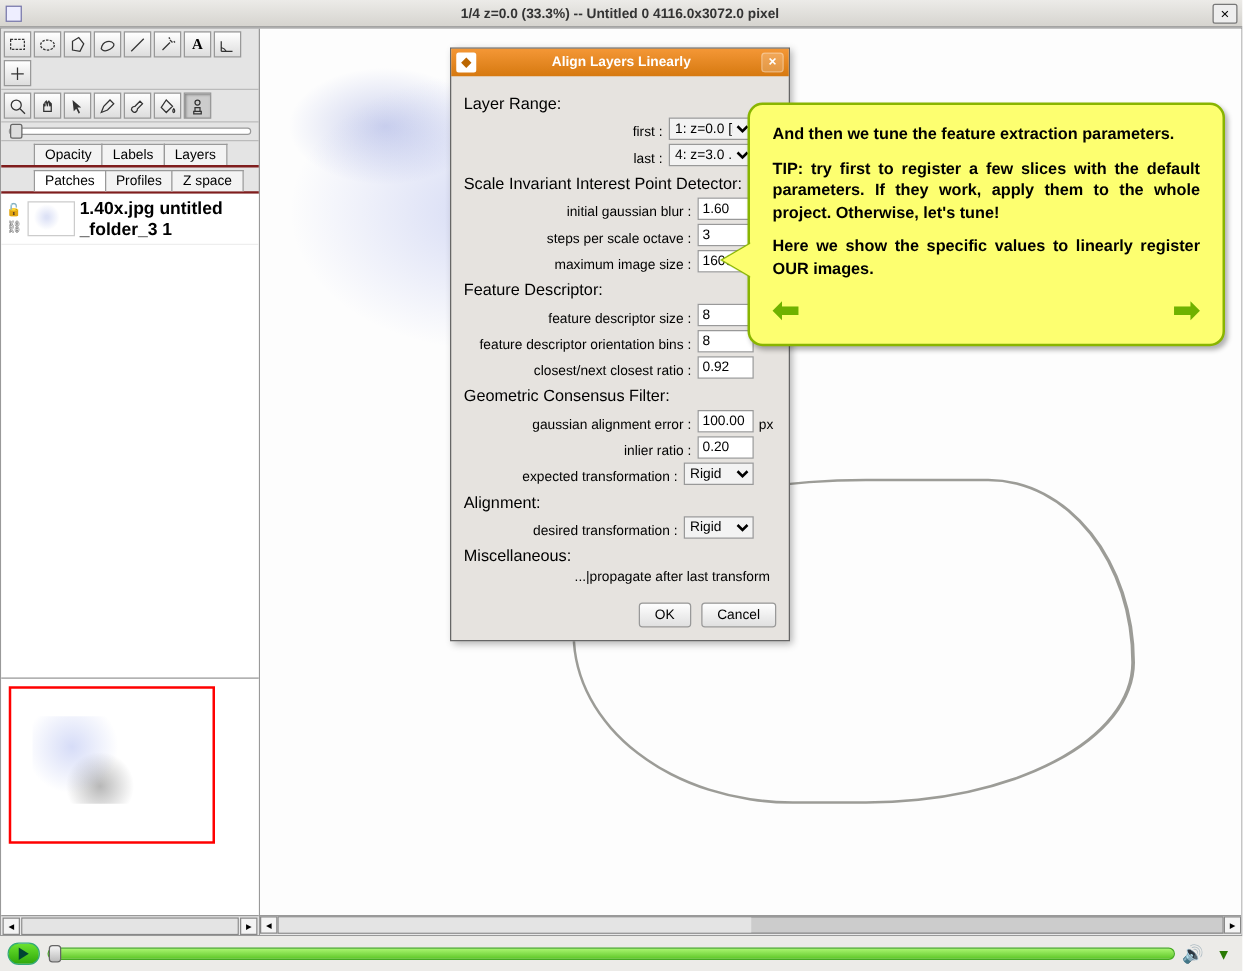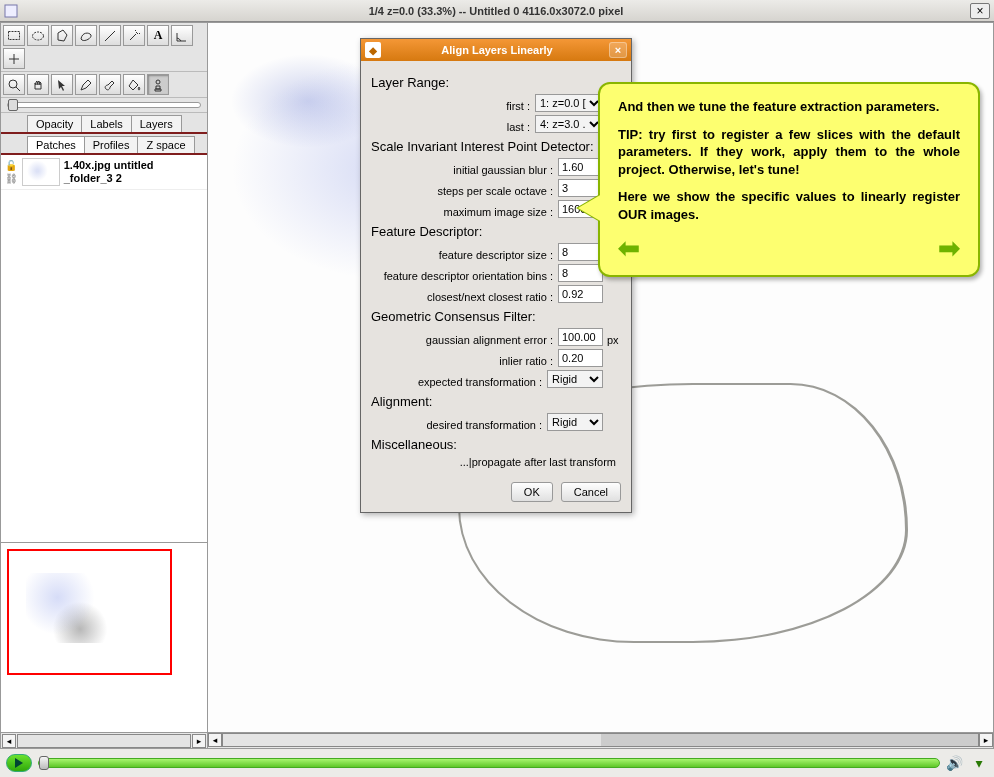--- a/index.html
+++ b/index.html
@@ -29,21 +29,21 @@
 
 
 .tab-row { display:flex; border-bottom:2px solid #7f1d1d; font-size:11px;padding-left:26px; }
 .tab { padding:2px 8px; border:1px solid #999; border-bottom:none; background:#f3f3f3; margin-right:-1px; margin-top:2px; cursor:pointer; }
 .tab.active { background:#fff; font-weight:normal; }
 
 
 .list-area { background:#fff; flex:1; min-height:0; }
 .list-item { display:flex; align-items:center; padding:3px 4px; border-bottom:1px solid #eee; gap:4px; }
 .thumb { width:38px; height:28px; border:1px solid #ccc; background:radial-gradient(circle at 40% 45%, rgba(120,140,220,0.25) 5%, #fff 40%); flex-shrink:0; }
-.list-text { font-size:11px; line-height:1.2; font-weight:bold; }
+.list-text { font-size:14px; line-height:1.2; font-weight:bold; }
 .lock-icon, .chain-icon { font-size:10px; color:#555; }
 
 
 .minimap { height:190px; background:#fff; border-top:1px solid #999; position:relative; }
 .minimap-rect { position:absolute; left:6px; top:6px; width:165px; height:126px; border:2px solid red; }
 .minimap-smudge { position:absolute; left:25px; top:30px; width:90px; height:70px; background:
   radial-gradient(circle at 35% 35%, rgba(120,140,230,0.3), transparent 50%),
   radial-gradient(circle at 60% 80%, rgba(50,50,50,0.35), transparent 35%); }
 
 
@@ -213,21 +213,21 @@
       <div class="tab">Z space</div>
     </div>
     <div class="list-area">
       <div class="list-item">
         <div style="display:flex; flex-direction:column; gap:2px; align-items:center;">
           <span class="lock-icon">🔓</span>
           <span class="chain-icon">⛓</span>
         </div>
         <div class="thumb"></div>
         <div class="list-text">
-          <span>1.40x.jpg untitled</span><br><span>_folder_3 2</span>
+          <span>1.40x.jpg untitled</span><br><span>_folder_3 1</span>
         </div>
       </div>
     </div>
     <div class="minimap">
       <div class="minimap-smudge"></div>
       <div class="minimap-rect"></div>
     </div>
     <div class="hscroll">
       <div class="arrow">◂</div>
       <div class="track">

